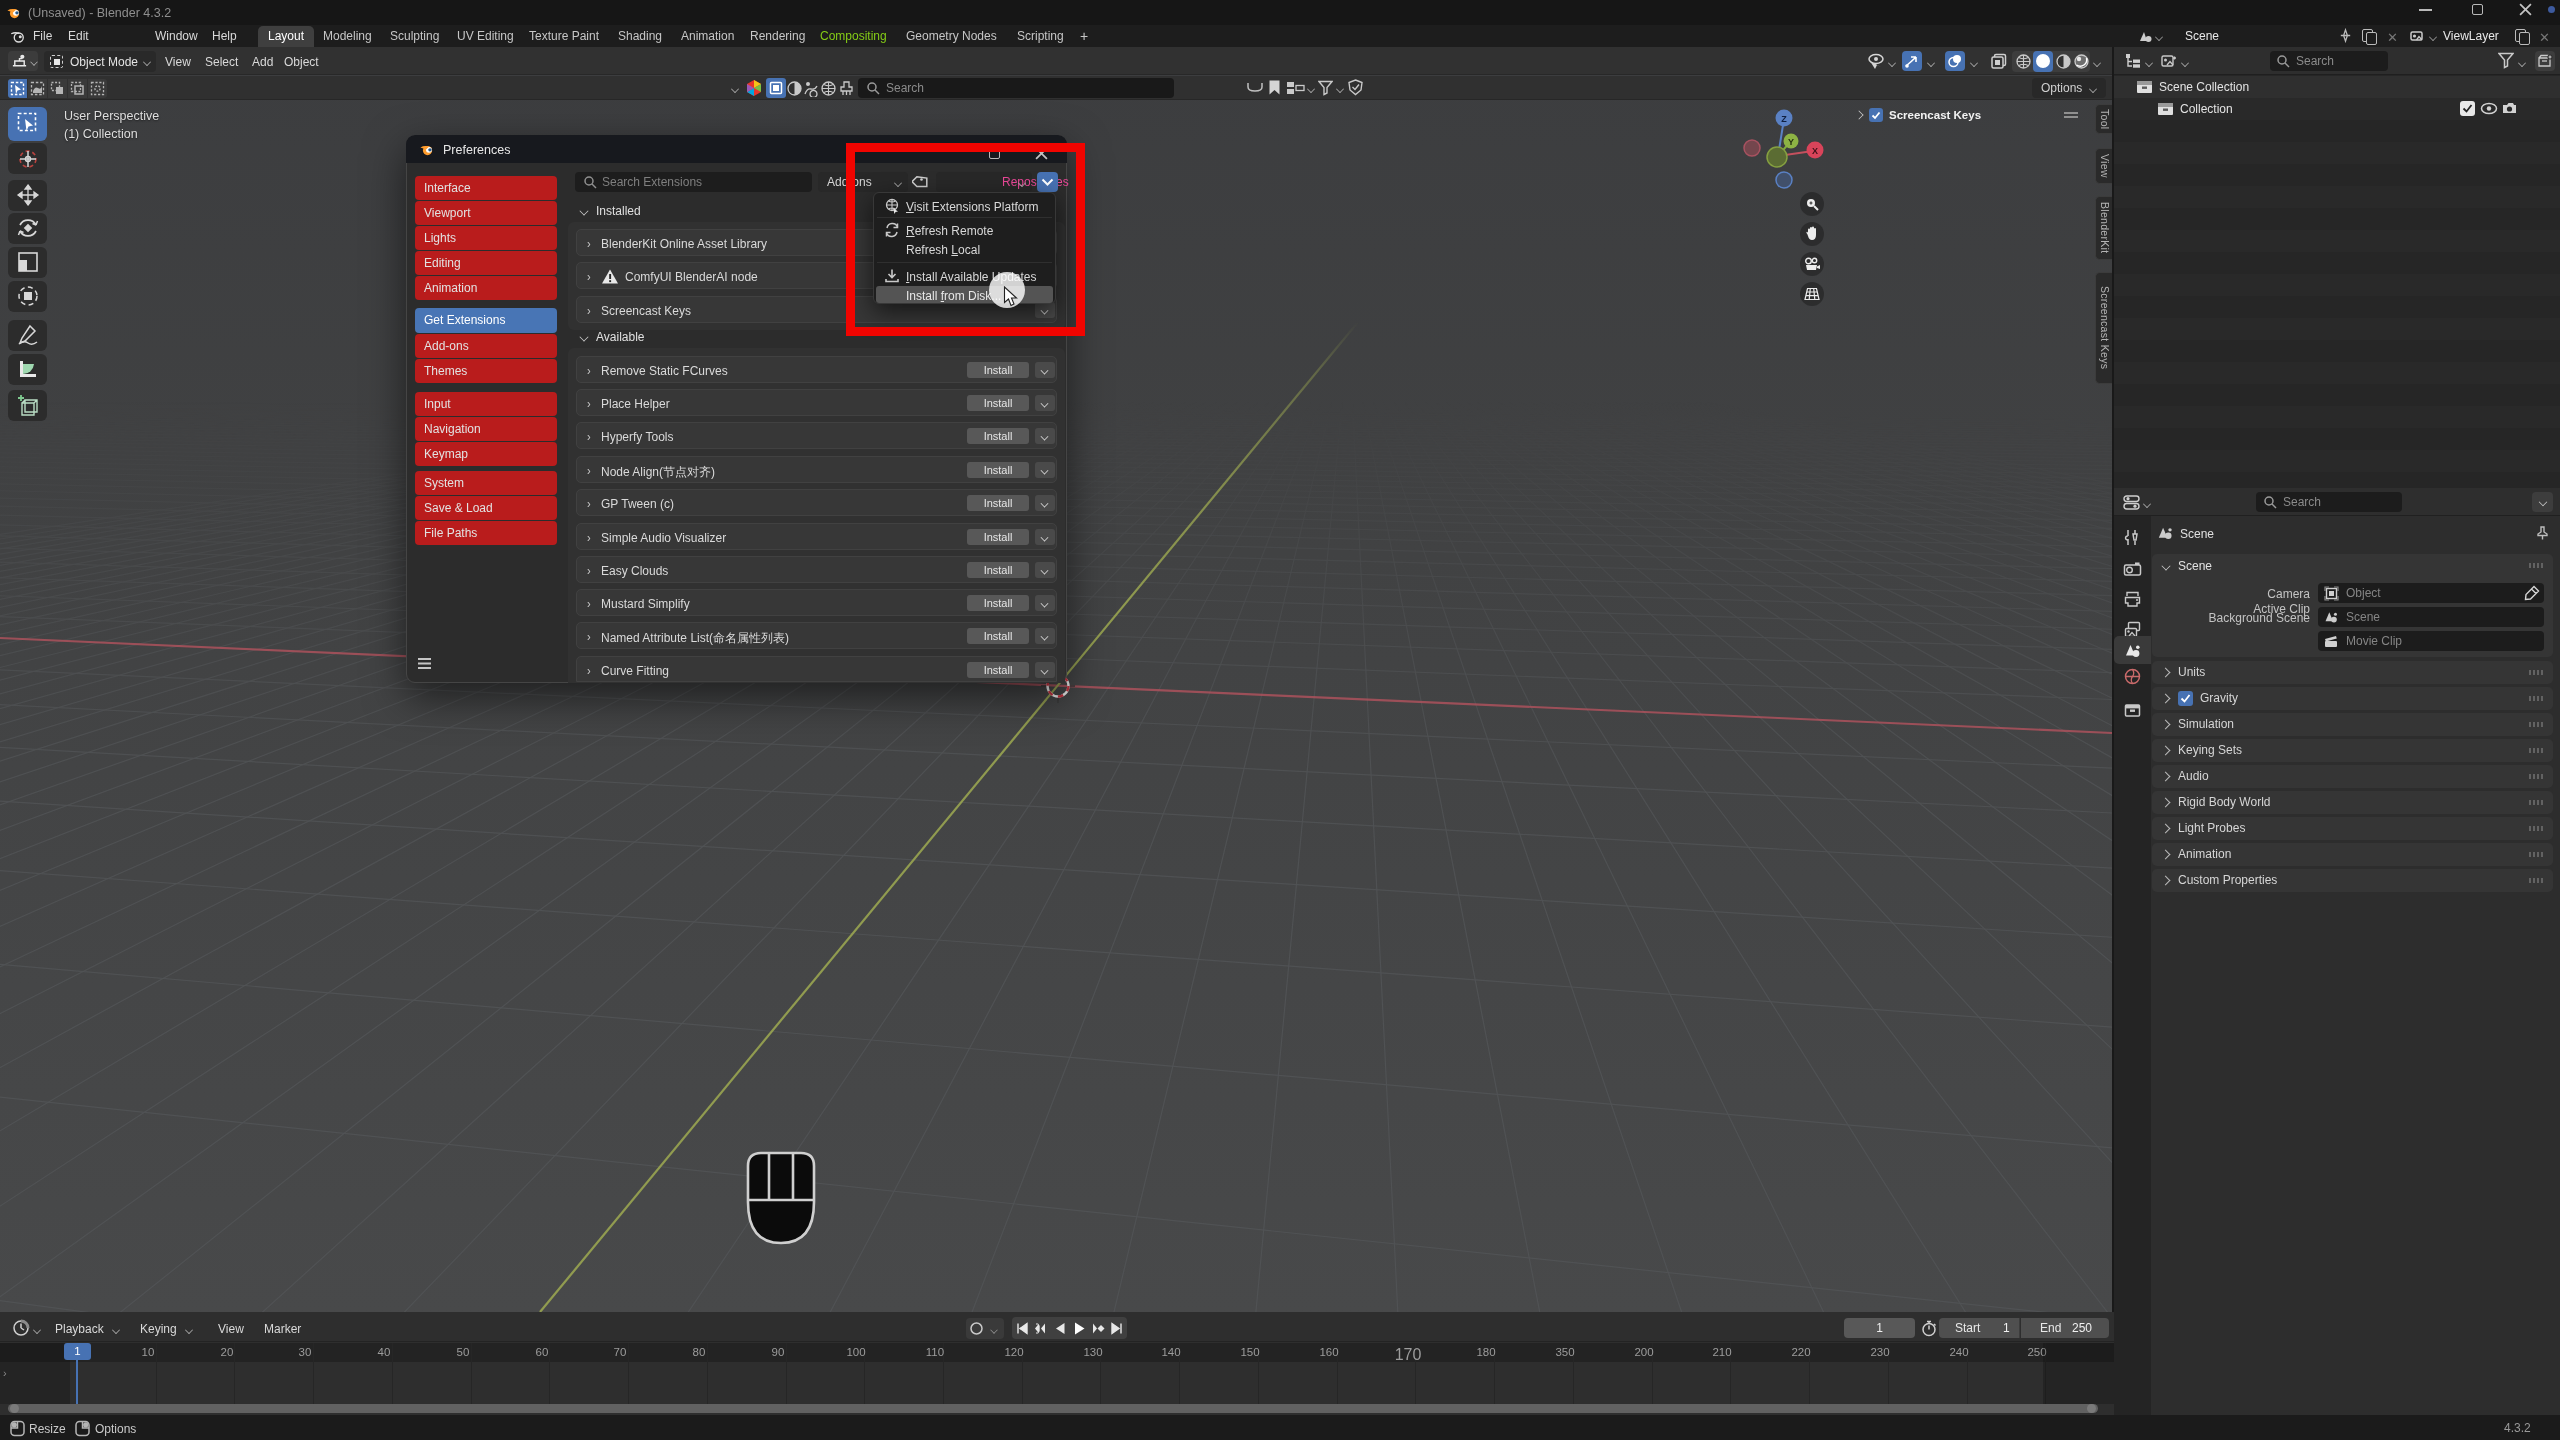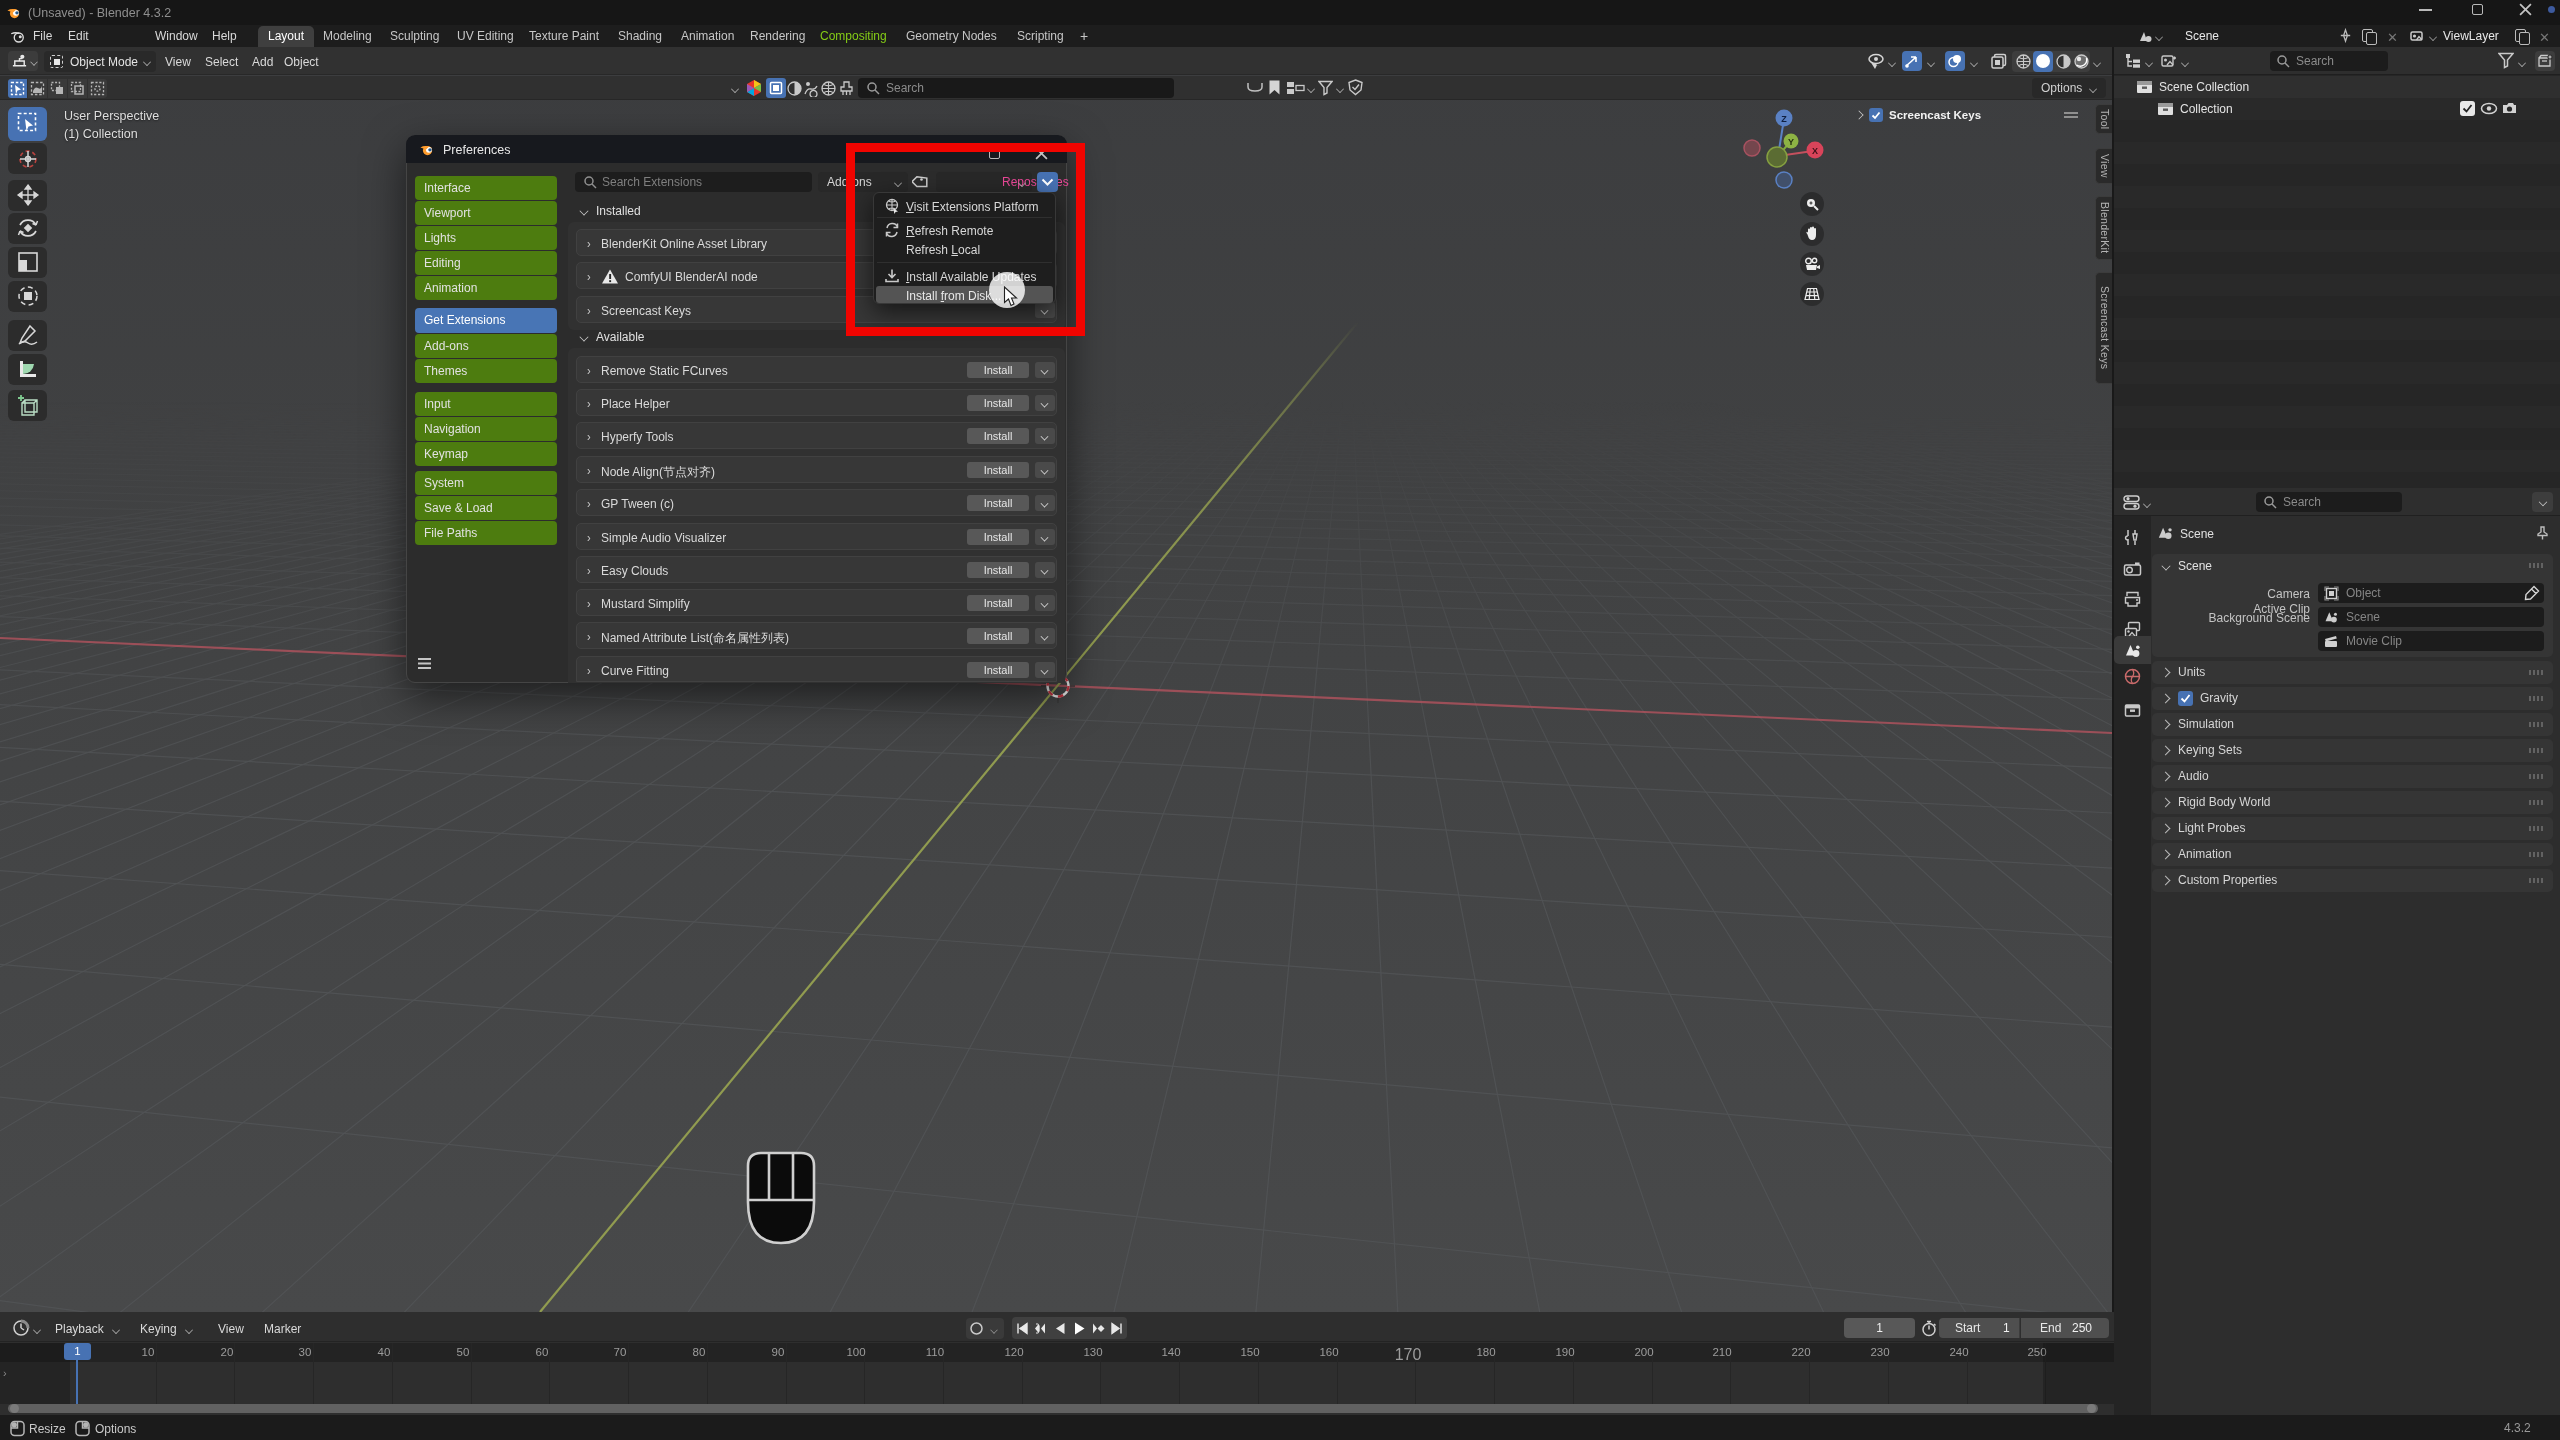--- a/index.html
+++ b/index.html
@@ -1,20 +1,20 @@
 <!DOCTYPE html>
 <html><head><meta charset="utf-8"><style>
 *{margin:0;padding:0;box-sizing:border-box}
 html,body{width:2560px;height:1440px;overflow:hidden;background:#1d1d1d;
 font-family:"Liberation Sans",sans-serif;-webkit-font-smoothing:antialiased}
 .a{position:absolute}
 .tx{position:absolute;white-space:nowrap;color:#d9d9d9;font-size:12px;line-height:1}
 .chev{position:absolute;width:8px;height:8px}
 svg{display:block}
-.navbtn{position:absolute;left:415px;width:142px;height:24px;background:#4d7c0f;
+.navbtn{position:absolute;left:415px;width:142px;height:24px;background:#b91c1c;
 color:#e2e2e2;font-size:12px;line-height:24px;padding-left:9px;border-radius:4px}
 .prow{position:absolute;left:576px;width:481px;height:27px;background:#373737;
 border:1px solid #414141;border-radius:5px}
 .prow .lb{position:absolute;left:24px;top:7px;font-size:12px;color:#dadada;white-space:nowrap}
 .prow .gt{position:absolute;left:10px;top:7px;font-size:11px;color:#c8c8c8;transform:scaleY(1.15)}
 .inst{position:absolute;left:390px;top:5px;width:62px;height:16px;background:#585858;
 border-radius:3px;color:#e6e6e6;font-size:11px;text-align:center;line-height:16px}
 .ddbtn{position:absolute;left:458px;top:5px;width:20px;height:16px;background:#4a4a4a;border-radius:3px}
 .ddbtn:after{content:"";position:absolute;left:6px;top:5px;width:6px;height:6px;
 border-right:1.6px solid #ddd;border-bottom:1.6px solid #ddd;transform:rotate(45deg) scale(.8)}
@@ -659,21 +659,21 @@
 <div class="tx" style="left:778px;top:1347px;color:#9c9c9c;font-size:11.5px;transform:translateX(-50%)">90</div>
 <div class="tx" style="left:856px;top:1347px;color:#9c9c9c;font-size:11.5px;transform:translateX(-50%)">100</div>
 <div class="tx" style="left:935px;top:1347px;color:#9c9c9c;font-size:11.5px;transform:translateX(-50%)">110</div>
 <div class="tx" style="left:1014px;top:1347px;color:#9c9c9c;font-size:11.5px;transform:translateX(-50%)">120</div>
 <div class="tx" style="left:1093px;top:1347px;color:#9c9c9c;font-size:11.5px;transform:translateX(-50%)">130</div>
 <div class="tx" style="left:1171px;top:1347px;color:#9c9c9c;font-size:11.5px;transform:translateX(-50%)">140</div>
 <div class="tx" style="left:1250px;top:1347px;color:#9c9c9c;font-size:11.5px;transform:translateX(-50%)">150</div>
 <div class="tx" style="left:1329px;top:1347px;color:#9c9c9c;font-size:11.5px;transform:translateX(-50%)">160</div>
 <div class="tx" style="left:1408px;top:1347px;color:#9c9c9c;font-size:16px;transform:translateX(-50%)">170</div>
 <div class="tx" style="left:1486px;top:1347px;color:#9c9c9c;font-size:11.5px;transform:translateX(-50%)">180</div>
-<div class="tx" style="left:1565px;top:1347px;color:#9c9c9c;font-size:11.5px;transform:translateX(-50%)">190</div>
+<div class="tx" style="left:1565px;top:1347px;color:#9c9c9c;font-size:11.5px;transform:translateX(-50%)">350</div>
 <div class="tx" style="left:1644px;top:1347px;color:#9c9c9c;font-size:11.5px;transform:translateX(-50%)">200</div>
 <div class="tx" style="left:1722px;top:1347px;color:#9c9c9c;font-size:11.5px;transform:translateX(-50%)">210</div>
 <div class="tx" style="left:1801px;top:1347px;color:#9c9c9c;font-size:11.5px;transform:translateX(-50%)">220</div>
 <div class="tx" style="left:1880px;top:1347px;color:#9c9c9c;font-size:11.5px;transform:translateX(-50%)">230</div>
 <div class="tx" style="left:1959px;top:1347px;color:#9c9c9c;font-size:11.5px;transform:translateX(-50%)">240</div>
 <div class="tx" style="left:2037px;top:1347px;color:#9c9c9c;font-size:11.5px;transform:translateX(-50%)">250</div>
 <div class="a" style="left:0;top:1343px;width:70px;height:61px;background:rgba(0,0,0,.2)"></div>
 <div class="a" style="left:2043px;top:1343px;width:71px;height:61px;background:rgba(0,0,0,.2)"></div>
 <div class="a" style="left:76px;top:1343px;width:2px;height:61px;background:#4772b3"></div>
 <div class="a" style="left:64px;top:1343px;width:27px;height:17px;background:#4772b3;border-radius:3px;color:#fff;font-size:11.5px;text-align:center;line-height:17px">1</div>

